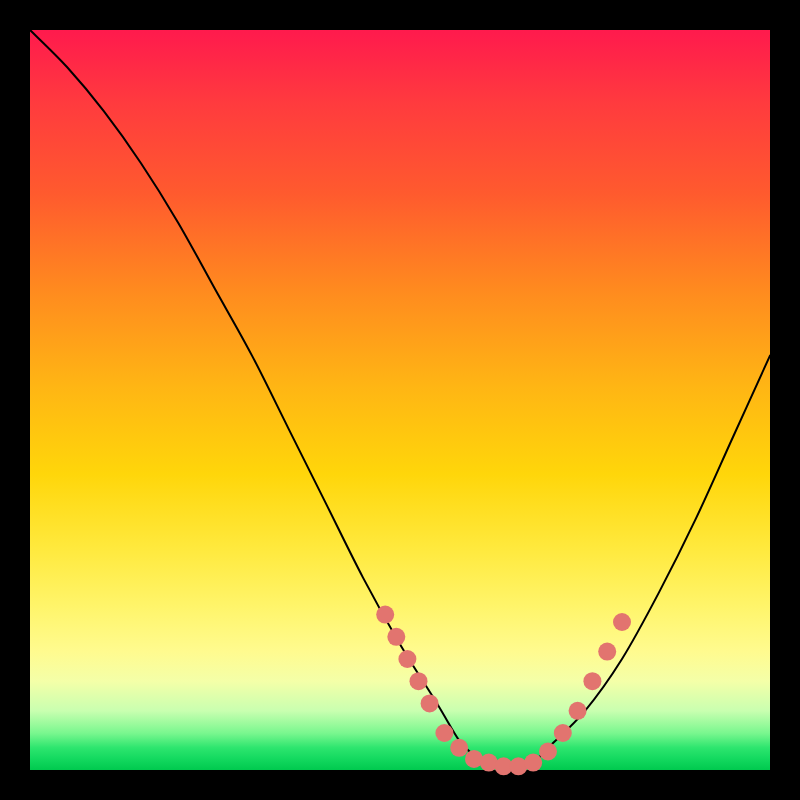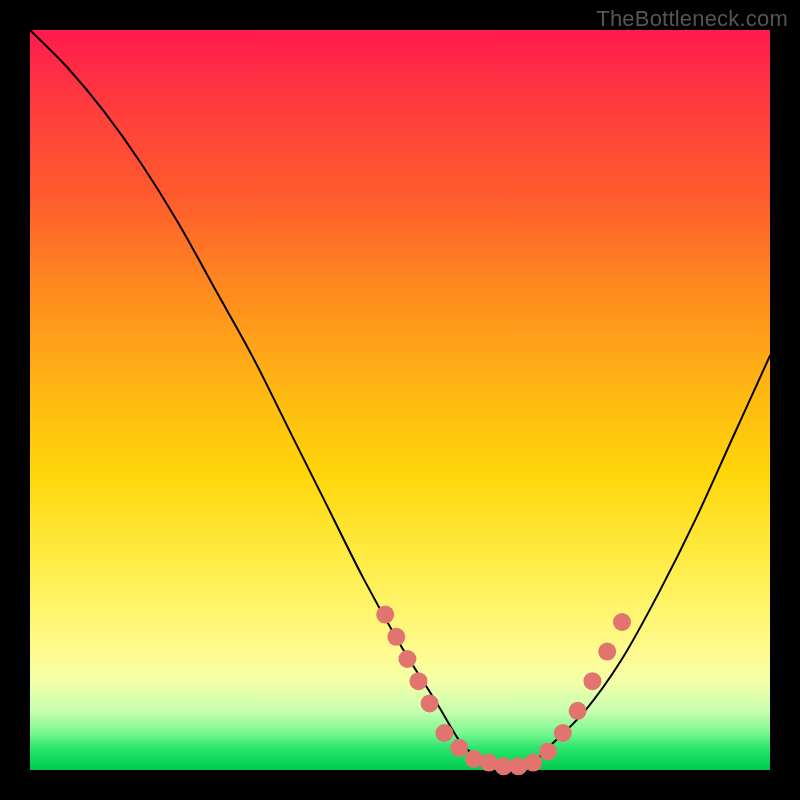--- a/index.html
+++ b/index.html
@@ -72,21 +72,20 @@
   }
   .dot {
     fill: #e2746f;
     stroke: none;
   }
 </style>
 </head>
 <body>
 
 <div class="frame">
-  <div class="watermark">TheBottleneck.com</div>
 
   <div class="plot">
     <svg class="curve" viewBox="0 0 740 740">
       <path id="curve-path" class="curve-path" d="M 0,0 C 6.166666666666667,6.166666666666667 24.666666666666664,23.433333333333337 37,37 C 49.333333333333336,50.56666666666666 61.666666666666664,65.36666666666663 74,81.39999999999998 C 86.33333333333333,97.43333333333332 98.66666666666667,114.70000000000005 111,133.20000000000005 C 123.33333333333333,151.70000000000005 135.66666666666666,171.4333333333333 148,192.39999999999998 C 160.33333333333334,213.36666666666665 172.66666666666666,236.8 185,259 C 197.33333333333334,281.2 209.66666666666666,302.16666666666663 222,325.59999999999997 C 234.33333333333334,349.0333333333333 246.66666666666666,374.9333333333333 259,399.59999999999997 C 271.3333333333333,424.26666666666665 283.6666666666667,448.93333333333334 296,473.6 C 308.3333333333333,498.2666666666667 320.6666666666667,524.1666666666667 333,547.6 C 345.3333333333333,571.0333333333333 357.66666666666663,593.2333333333333 370,614.2 C 382.33333333333337,635.1666666666667 397.1333333333334,657.3666666666667 407.00000000000006,673.4 C 416.86666666666673,689.4333333333333 423.0333333333333,701.7666666666667 429.2,710.4 C 435.3666666666667,719.0333333333333 439.06666666666666,721.5 444,725.2 C 448.93333333333334,728.9000000000001 452.6333333333333,730.1333333333333 458.8,732.6 C 464.9666666666667,735.0666666666667 473.6,740 481,740 C 488.4,740 497.03333333333336,736.3000000000001 503.20000000000005,732.6 C 509.36666666666673,728.9 509.3666666666667,726.4333333333333 518,717.8 C 526.6333333333333,709.1666666666666 542.6666666666666,695.5999999999999 555,680.8 C 567.3333333333334,666 579.6666666666666,648.7333333333333 592,629 C 604.3333333333334,609.2666666666667 616.6666666666666,585.8333333333333 629,562.4 C 641.3333333333334,538.9666666666667 653.6666666666666,514.3 666,488.4 C 678.3333333333334,462.5 690.6666666666666,434.1333333333333 703,407 C 715.3333333333334,379.8666666666667 733.8333333333334,339.16666666666663 740,325.59999999999997"></path>
       <g id="dots">
           <circle cx="355.2" cy="584.6" r="9" class="dot" fill="#e2746f"></circle>
           <circle cx="366.3" cy="606.8" r="9" class="dot" fill="#e2746f"></circle>
           <circle cx="377.40000000000003" cy="629" r="9" class="dot" fill="#e2746f"></circle>
           <circle cx="388.5" cy="651.2" r="9" class="dot" fill="#e2746f"></circle>
           <circle cx="399.6" cy="673.4" r="9" class="dot" fill="#e2746f"></circle>

